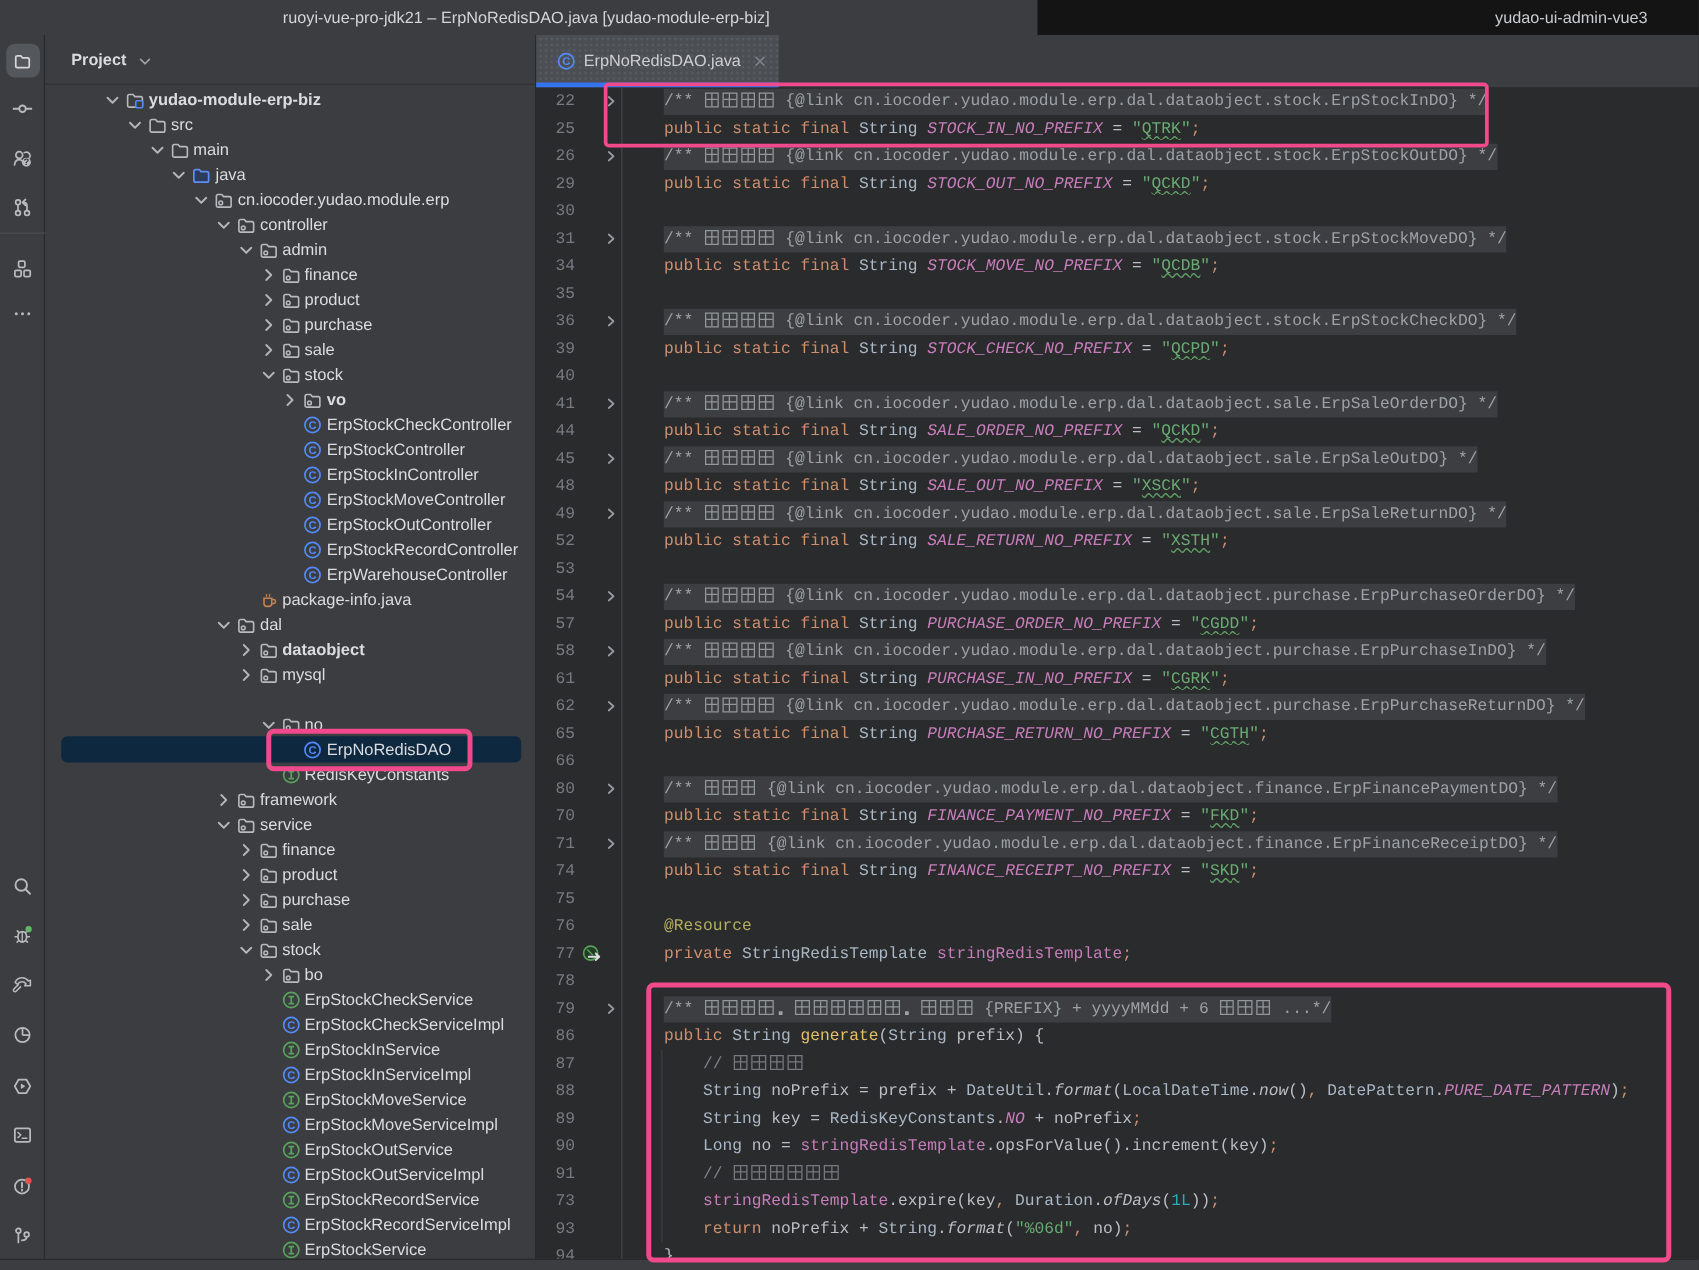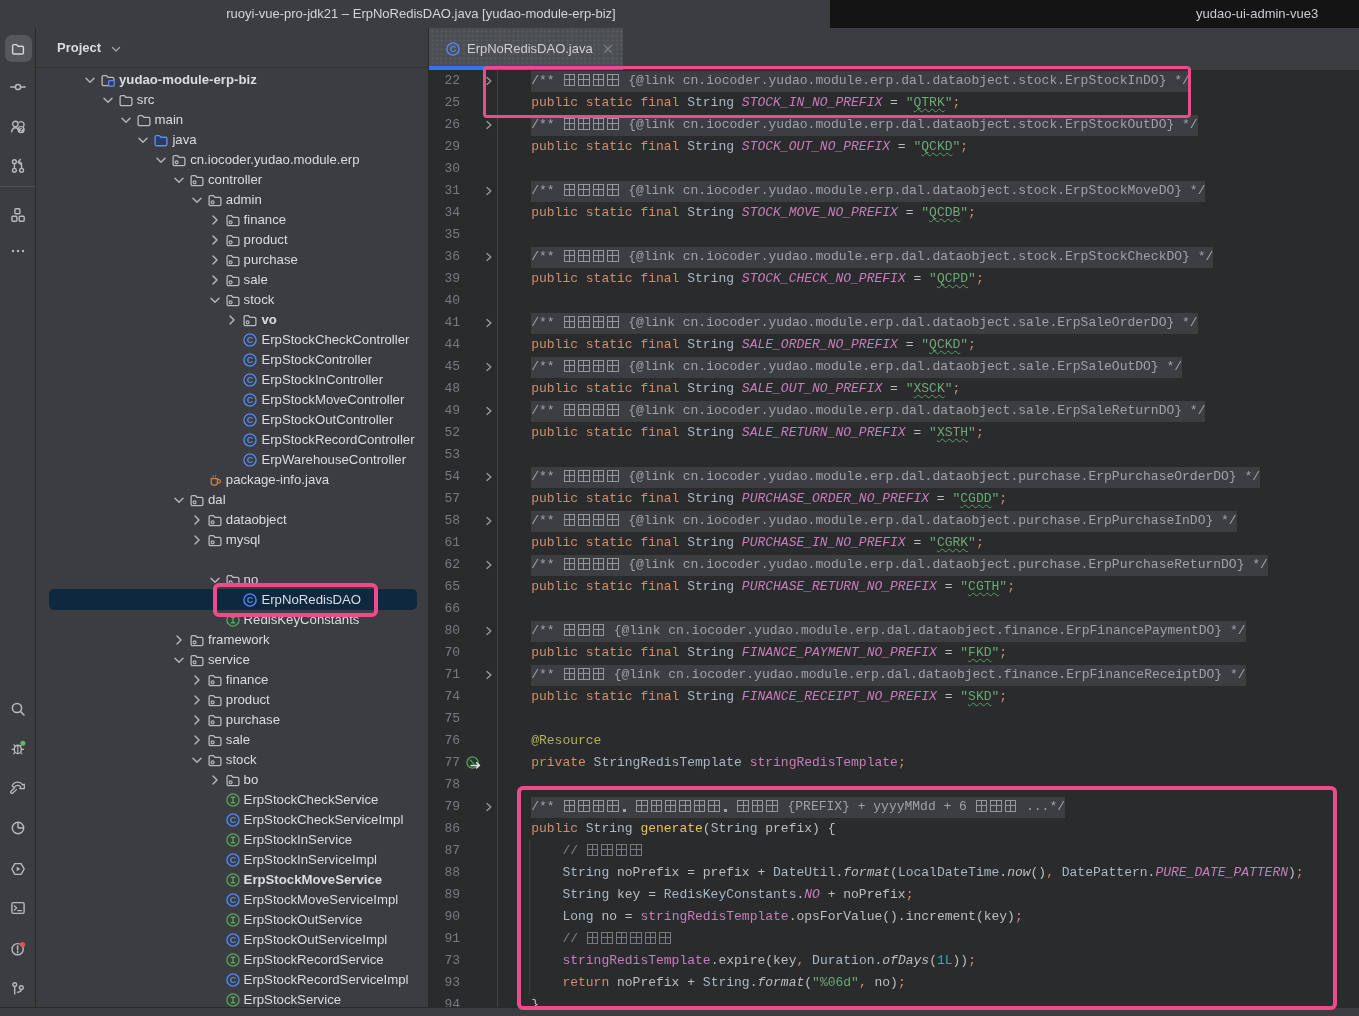--- a/index.html
+++ b/index.html
@@ -301,21 +301,21 @@
           <div style="position:absolute;left:208.0px;top:0;line-height:20px;font-weight:400;color:#dadce0">dal</div>
         </div>
         <div style="position:absolute;left:0;top:510px;width:393px;height:20px">
           <div style="position:absolute;left:188.8px;top:2px"><svg width="16" height="16" viewBox="0 0 16 16">
               <path d="M6 4 10 8 6 12" fill="none" stroke="#b2b5ba" stroke-width="1.5" stroke-linecap="round" stroke-linejoin="round"></path>
             </svg></div>
           <div style="position:absolute;left:206.8px;top:2px"><svg width="16" height="16" viewBox="0 0 16 16">
               <path d="M2.1 5 c0-.8.6-1.4 1.4-1.4h2.9l1.5 1.7h4.6c.8 0 1.4.6 1.4 1.4v5.6c0 .8-.6 1.4-1.4 1.4H3.5c-.8 0-1.4-.6-1.4-1.4z" fill="none" stroke="#b7babf" stroke-width="1.3"></path>
               <circle cx="5.6" cy="10.3" r="1.5" fill="none" stroke="#b7babf" stroke-width="1.2"></circle>
             </svg></div>
-          <div style="position:absolute;left:225.8px;top:0;line-height:20px;font-weight:400;color:#dadce0">dataobject</div>
+          <div style="position:absolute;left:225.8px;top:0;line-height:20px;font-weight:700;color:#dadce0">dataobject</div>
         </div>
         <div style="position:absolute;left:0;top:530px;width:393px;height:20px">
           <div style="position:absolute;left:188.8px;top:2px"><svg width="16" height="16" viewBox="0 0 16 16">
               <path d="M6 4 10 8 6 12" fill="none" stroke="#b2b5ba" stroke-width="1.5" stroke-linecap="round" stroke-linejoin="round"></path>
             </svg></div>
           <div style="position:absolute;left:206.8px;top:2px"><svg width="16" height="16" viewBox="0 0 16 16">
               <path d="M2.1 5 c0-.8.6-1.4 1.4-1.4h2.9l1.5 1.7h4.6c.8 0 1.4.6 1.4 1.4v5.6c0 .8-.6 1.4-1.4 1.4H3.5c-.8 0-1.4-.6-1.4-1.4z" fill="none" stroke="#b7babf" stroke-width="1.3"></path>
               <circle cx="5.6" cy="10.3" r="1.5" fill="none" stroke="#b7babf" stroke-width="1.2"></circle>
             </svg></div>
           <div style="position:absolute;left:225.8px;top:0;line-height:20px;font-weight:400;color:#dadce0">mysql</div>
@@ -450,21 +450,21 @@
               <circle cx="8" cy="8" r="6.1" fill="none" stroke="#548af7" stroke-width="1.35"></circle>
               <text x="8" y="11.3" font-family="Liberation Sans" font-size="9" font-weight="bold" fill="#548af7" text-anchor="middle">C</text>
             </svg></div>
           <div style="position:absolute;left:243.6px;top:0;line-height:20px;font-weight:400;color:#dadce0">ErpStockInServiceImpl</div>
         </div>
         <div style="position:absolute;left:0;top:870px;width:393px;height:20px">
           <div style="position:absolute;left:224.6px;top:2px"><svg width="16" height="16" viewBox="0 0 16 16">
               <circle cx="8" cy="8" r="6.1" fill="none" stroke="#59a15c" stroke-width="1.35"></circle>
               <path d="M5.8 5.2h4.4M5.8 10.8h4.4M8 5.2v5.6" fill="none" stroke="#59a15c" stroke-width="1.4"></path>
             </svg></div>
-          <div style="position:absolute;left:243.6px;top:0;line-height:20px;font-weight:700;color:#dadce0">ErpStockMoveService</div>
+          <div style="position:absolute;left:243.6px;top:0;line-height:20px;font-weight:400;color:#dadce0">ErpStockMoveService</div>
         </div>
         <div style="position:absolute;left:0;top:890px;width:393px;height:20px">
           <div style="position:absolute;left:224.6px;top:2px"><svg width="16" height="16" viewBox="0 0 16 16">
               <circle cx="8" cy="8" r="6.1" fill="none" stroke="#548af7" stroke-width="1.35"></circle>
               <text x="8" y="11.3" font-family="Liberation Sans" font-size="9" font-weight="bold" fill="#548af7" text-anchor="middle">C</text>
             </svg></div>
           <div style="position:absolute;left:243.6px;top:0;line-height:20px;font-weight:400;color:#dadce0">ErpStockMoveServiceImpl</div>
         </div>
         <div style="position:absolute;left:0;top:910px;width:393px;height:20px">
           <div style="position:absolute;left:224.6px;top:2px"><svg width="16" height="16" viewBox="0 0 16 16">

